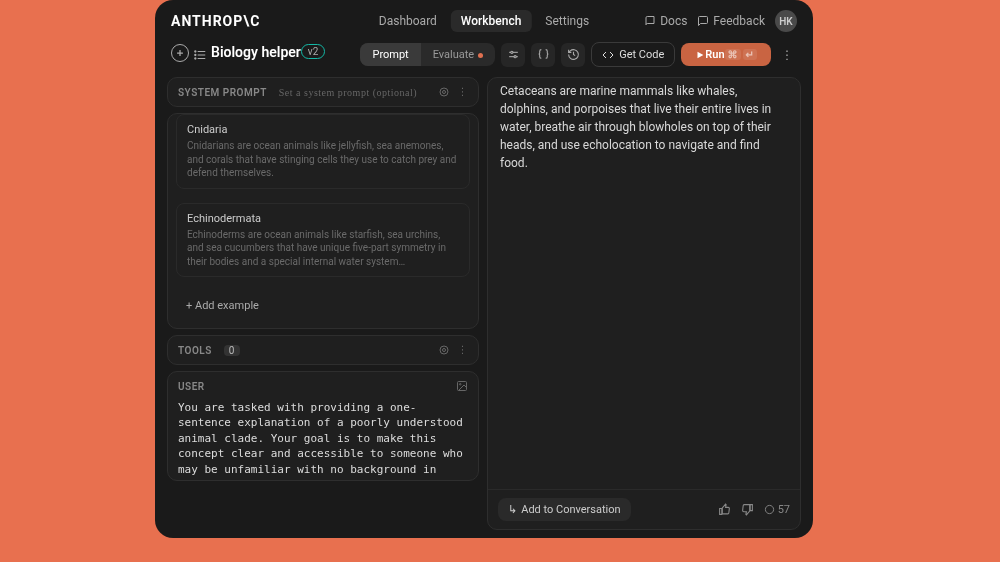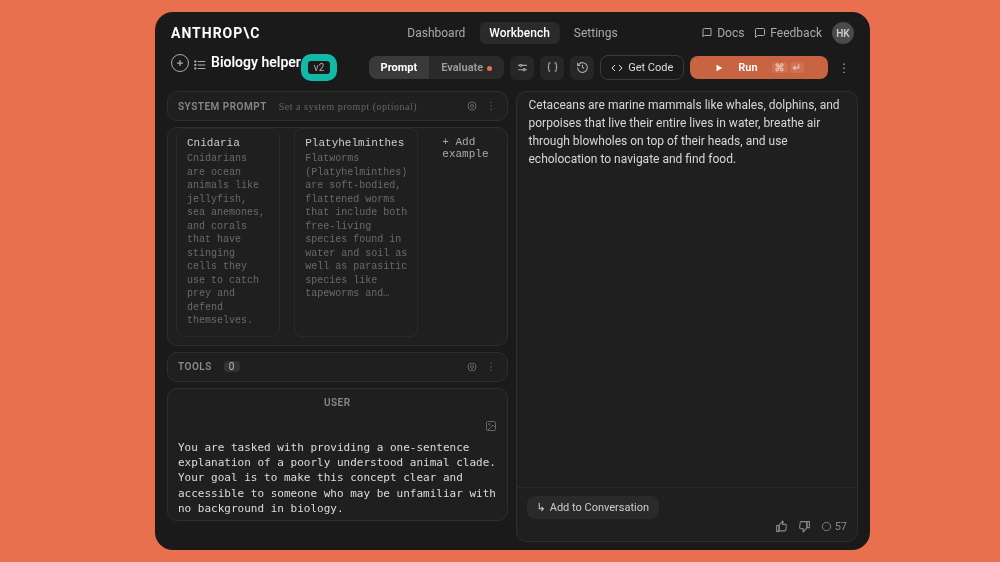--- a/index.html
+++ b/index.html
@@ -6,22 +6,22 @@
 body {
   width: 1000px; height: 562px;
   background: #e8704f;
   font-family: -apple-system, BlinkMacSystemFont, "Segoe UI", Roboto, sans-serif;
   font-size: 12px;
   color: #e5e5e5;
   overflow: hidden;
 }
 .window {
   position: absolute;
-  left: 155px; top: 12px;
-  width: 715px; height: 538px;
+  left: 155px; top: 0;
+  width: 658px; height: 538px;
   background: #1a1a1a;
   border-radius: 18px;
   overflow: hidden;
   display: flex;
   flex-direction: column;
 }
 .topbar {
   display: flex; align-items: center;
   padding: 10px 16px 6px 16px;
   gap: 12px;
@@ -34,62 +34,62 @@
 .toplink { display: flex; align-items: center; gap: 4px; color: #aaa; font-size: 12px; cursor: pointer; }
 .avatar { width: 22px; height: 22px; border-radius: 50%; background: #4a4a4a; display: flex; align-items: center; justify-content: center; font-size: 10px; font-weight: 600; color: #ccc; }
 
 .toolbar {
   display: flex; align-items: center; padding: 4px 16px 10px 16px; gap: 8px;
 }
 .tb-left { display: flex; align-items: flex-start; }
 .icon-btn { width: 22px; height: 22px; display: flex; align-items: center; justify-content: center; color: #aaa; cursor: pointer; border-radius: 4px; }
 .icon-btn.circled { border: 1.5px solid #aaa; border-radius: 50%; width: 18px; height: 18px; }
 .prompt-title { font-size: 14px; font-weight: 600; color: #fff; }
-.ver-badge { font-size: 10px; border: 7px solid #14b8a6; border-radius: 10px; padding: 1px 6px; color: #aaa; }
+.ver-badge { font-size: 10px; border: 1px solid #14b8a6; border-radius: 10px; padding: 1px 6px; color: #aaa; }
 .tb-right { margin-left: auto; display: flex; align-items: center; gap: 6px; }
 .seg { display: flex; background: #2a2a2a; border-radius: 8px; overflow: hidden; }
-.seg-item { padding: 5px 12px; font-size: 11px; color: #999; cursor: pointer; font-weight: bold; }
+.seg-item { padding: 5px 12px; font-size: 11px; color: #999; cursor: pointer; }
 .seg-item.active { background: #3a3a3a; color: #fff; }
 .seg-item .dot { display: inline-block; width: 5px; height: 5px; border-radius: 50%; background: #e07050; margin-left: 4px; vertical-align: middle; }
 .tool-icon { width: 24px; height: 24px; display: flex; align-items: center; justify-content: center; color: #aaa; cursor: pointer; border-radius: 6px; background: #262626; }
 .getcode { display: flex; align-items: center; gap: 5px; padding: 5px 10px; border: 1px solid #3a3a3a; border-radius: 8px; color: #ddd; font-size: 11px; cursor: pointer; }
-.run-btn { display: flex; align-items: center; gap: 14px; padding: 5px 24px; border-radius: 8px; background: #c96442; color: #fff; font-size: 11px; font-weight: 600; cursor: pointer; justify-content: flex-end; }
+.run-btn { display: flex; align-items: center; gap: 0; padding: 5px 14px; border-radius: 8px; background: #c96442; color: #fff; font-size: 11px; font-weight: 600; cursor: pointer; justify-content: flex-end; }
 .run-btn .kbd { display: inline-flex; gap: 2px; opacity: 0.6; font-size: 10px; }
 .run-btn .kbd span { background: rgba(255,255,255,0.15); border-radius: 3px; padding: 0 3px; }
 .more-v { color: #aaa; cursor: pointer; padding: 0 4px; }
 
 .content { display: flex; flex: 1; overflow: hidden; padding: 0 12px 8px 12px; gap: 8px; }
 .pane { flex: 1; display: flex; flex-direction: column; overflow: hidden; }
 .pane-left { flex: 1; display: flex; flex-direction: column; gap: 6px; overflow-y: auto; }
 .pane-left::-webkit-scrollbar{width:0}
 
 .card { border: 1px solid #2e2e2e; border-radius: 10px; background: #1f1f1f; }
 .card-header { display: flex; align-items: center; padding: 8px 10px; gap: 12px; color: #888; font-size: 10px; letter-spacing: 0.5px; }
 .card-header .title { text-transform: uppercase; font-weight: 600; }
 .card-header .hint { color: #666; font-weight: 400; font-family: Liberation Serif, serif; }
 .card-header .count { font-size: 10px; background: #333; border-radius: 4px; padding: 0 5px; color: #bbb; }
 .card-header .hdr-actions { margin-left: auto; display: flex; gap: 8px; color: #666; }
 
-.examples-body { padding: 0 8px 8px 8px; display: flex; flex-direction: row; gap: 14px; font-family: Liberation Mono, monospace; }
+.examples-body { padding: 0 8px 8px 8px; display: flex; flex-direction: column; gap: 14px; }
 .ex-item { border: 1px solid #2a2a2a; border-radius: 8px; padding: 8px 10px; }
 .ex-title { color: #ccc; font-size: 11px; margin-bottom: 3px; }
 .ex-body { color: #6a6a6a; font-size: 10px; line-height: 1.35; }
 .add-ex { padding: 8px 10px; color: #aaa; font-size: 11px; cursor: pointer; }
 
-.user-card .card-header { padding-bottom: 2px; flex-direction: column; }
+.user-card .card-header { padding-bottom: 2px; }
 .user-body { padding: 6px 10px 8px 10px; font-family: ui-monospace, Menlo, monospace; font-size: 11px; color: #dcdcdc; line-height: 1.4; white-space: pre-wrap; max-height: 86px; overflow: hidden; }
 
 .pane-right { flex: 1; display: flex; flex-direction: column; border: 1px solid #2e2e2e; border-radius: 10px; background: #1f1f1f; overflow: hidden; }
 .resp-header { display: flex; align-items: center; padding: 8px 10px; color: #888; font-size: 10px; letter-spacing: 0.5px; }
 .resp-header .title { text-transform: uppercase; font-weight: 600; }
 .resp-header .tabs { margin-left: auto; display: flex; gap: 2px; }
 .resp-header .tabs .t { padding: 3px 8px; border-radius: 6px; color: #888; font-size: 10px; cursor: pointer; }
 .resp-header .tabs .t.active { background: #333; color: #eee; }
 .resp-body { padding: 4px 12px; color: #d8d8d8; font-size: 12px; line-height: 1.5; flex: 1; }
-.resp-footer { display: flex; align-items: flex-start; padding: 8px 10px; border-top: 1px solid #2a2a2a; gap: 1px; color: #888; font-size: 11px; flex-direction: column; }
+.resp-footer { display: flex; align-items: center; padding: 8px 10px; border-top: 1px solid #2a2a2a; gap: 16px; color: #888; font-size: 11px; }
 .resp-footer .addconv { background: #2a2a2a; border-radius: 8px; padding: 5px 10px; color: #ccc; cursor: pointer; font-size: 11px; }
 .resp-footer .right { margin-left: auto; display: flex; align-items: center; gap: 10px; }
 svg { display: block; }
 </style>
 </head>
 <body>
 
 <div class="window">
 
   <div class="topbar">
@@ -199,22 +199,22 @@
         </div>
       </div>
 
       <div class="card">
         <div class="examples-body">
           <div class="ex-item">
             <div class="ex-title">Cnidaria</div>
             <div class="ex-body">Cnidarians are ocean animals like jellyfish, sea anemones, and corals that have stinging cells they use to catch prey and defend themselves.</div>
           </div>
           <div class="ex-item">
-            <div class="ex-title">Platyhelminthes</div>
-            <div class="ex-body">Flatworms (Platyhelminthes) are soft-bodied, flattened worms that include both free-living species found in water and soil as well as parasitic species like tapeworms and…</div>
+            <div class="ex-title">Echinodermata</div>
+            <div class="ex-body">Echinoderms are ocean animals like starfish, sea urchins, and sea cucumbers that have unique five-part symmetry in their bodies and a special internal water system…</div>
           </div>
           <div class="add-ex">+ Add example</div>
         </div>
       </div>
 
       <div class="card">
         <div class="card-header">
           <span class="title">TOOLS</span>
           <span class="count">0</span>
           <span class="hdr-actions">

